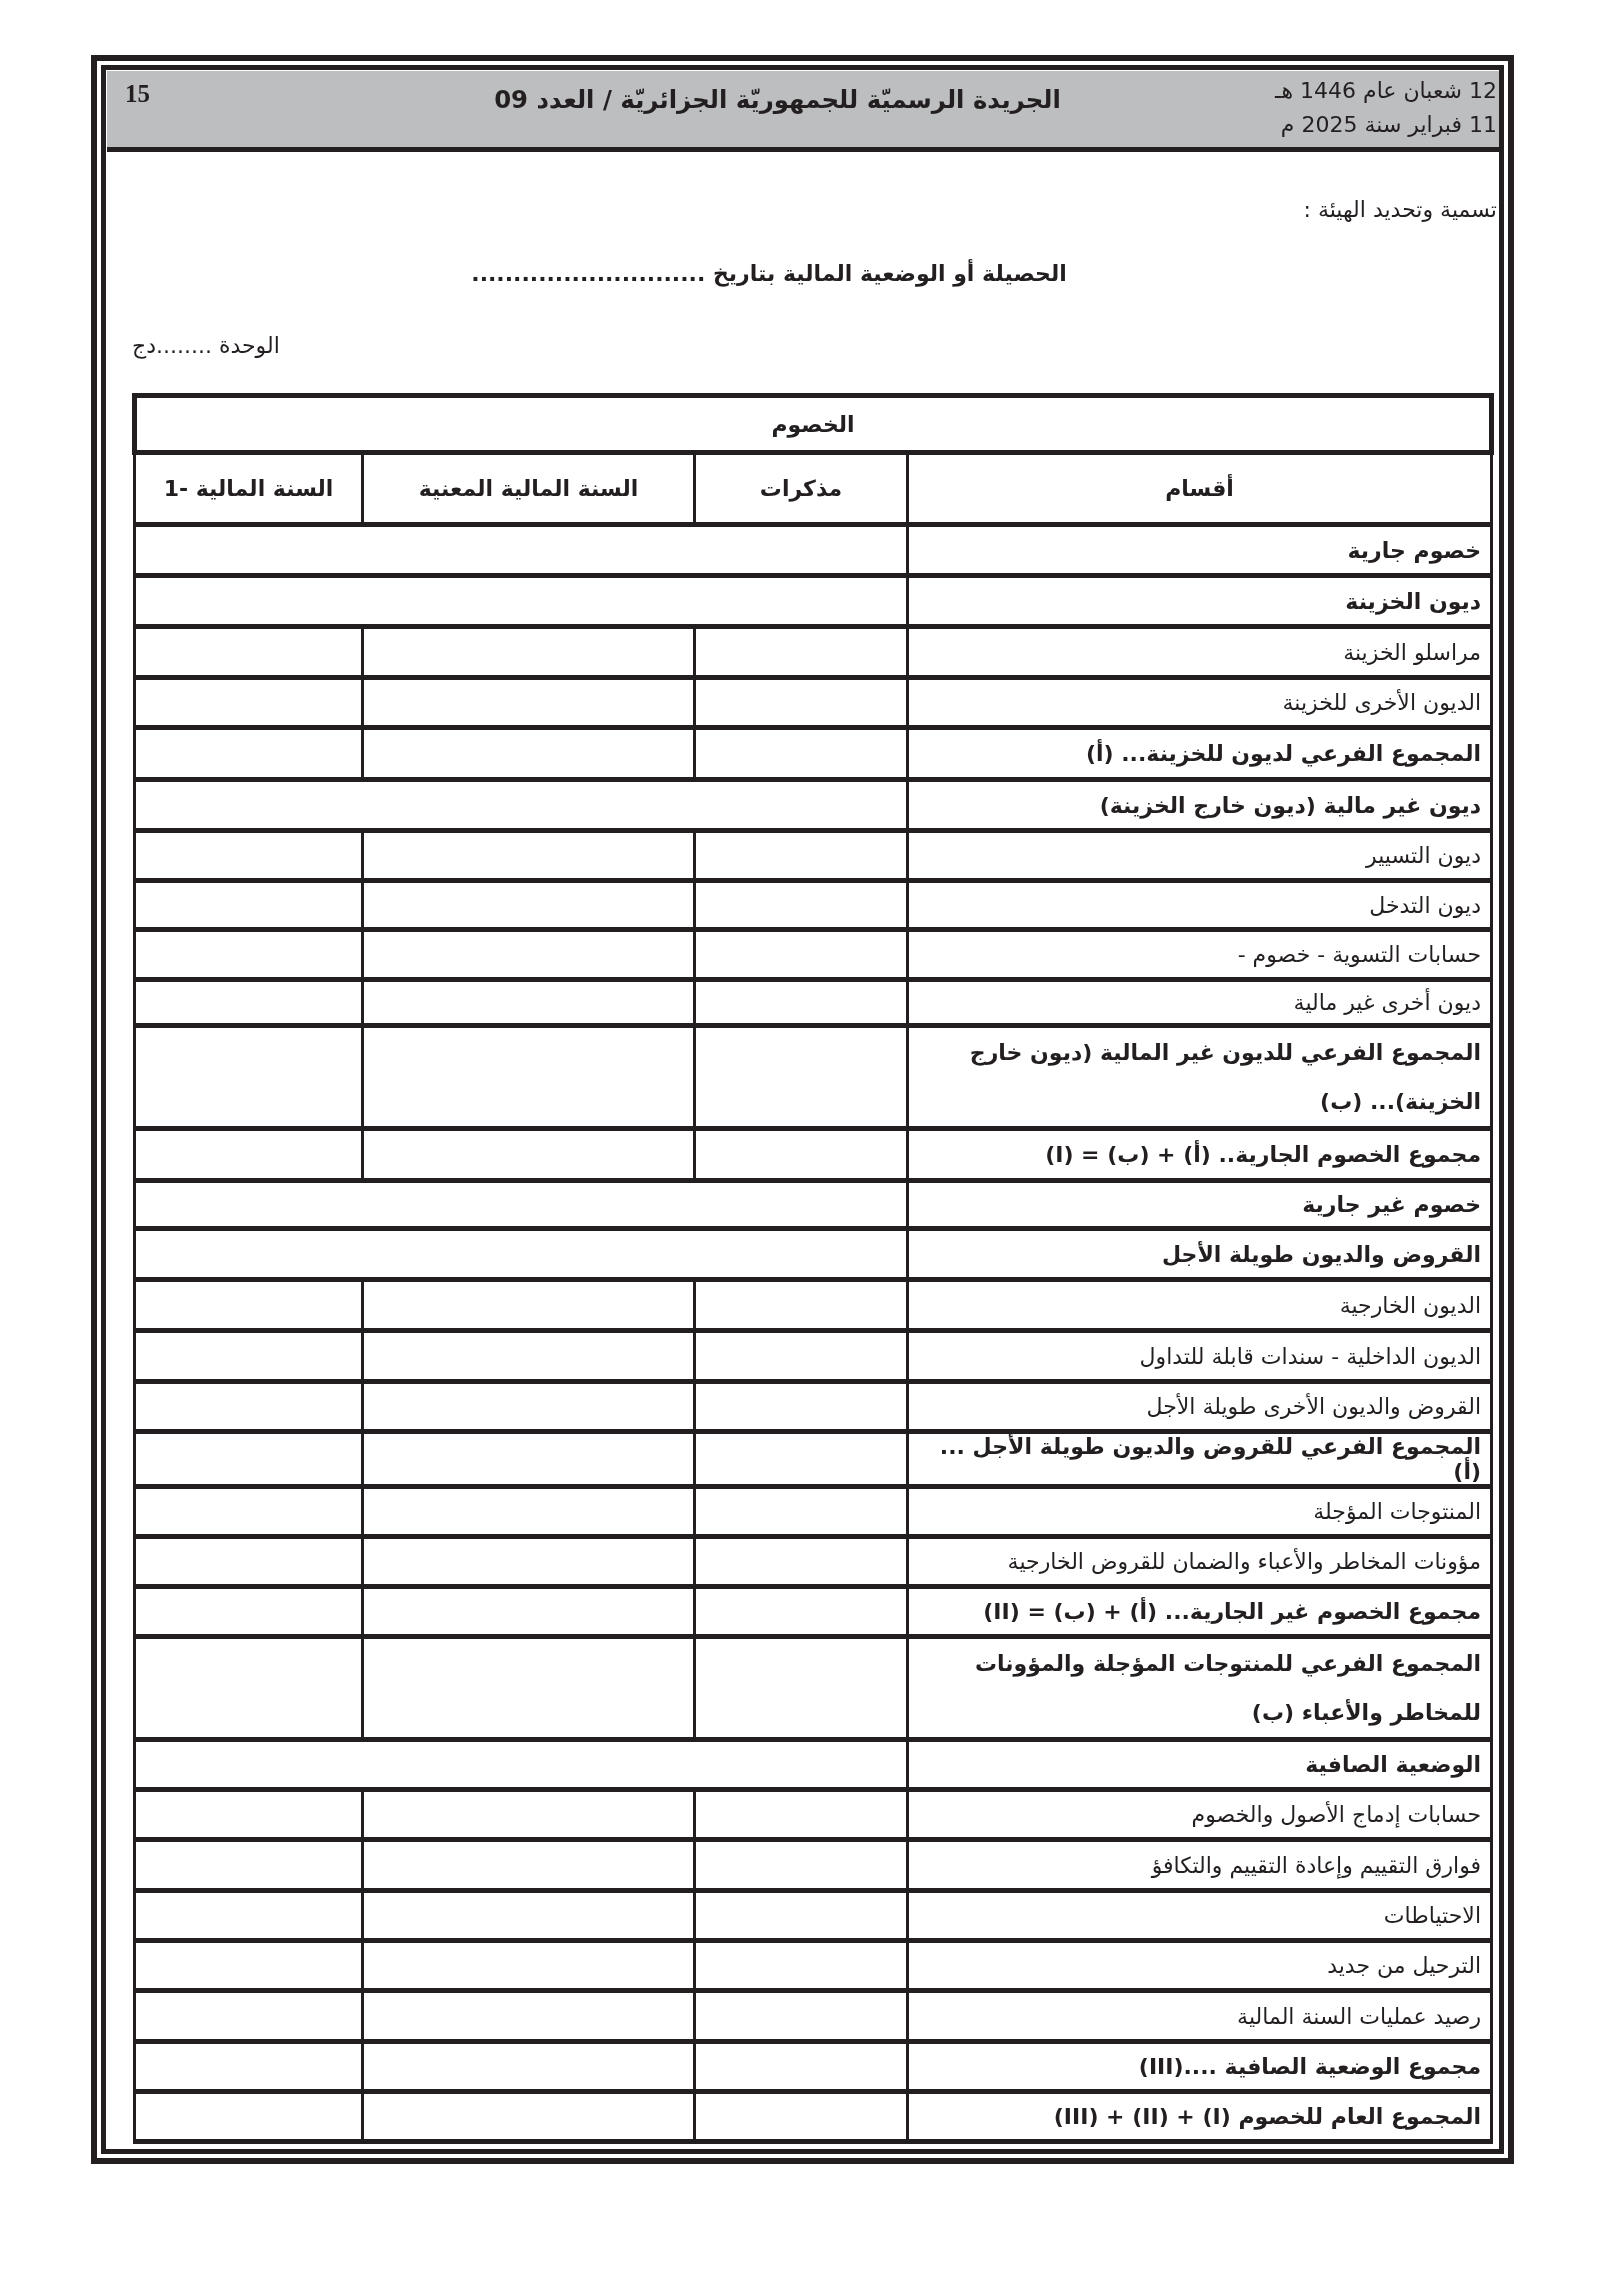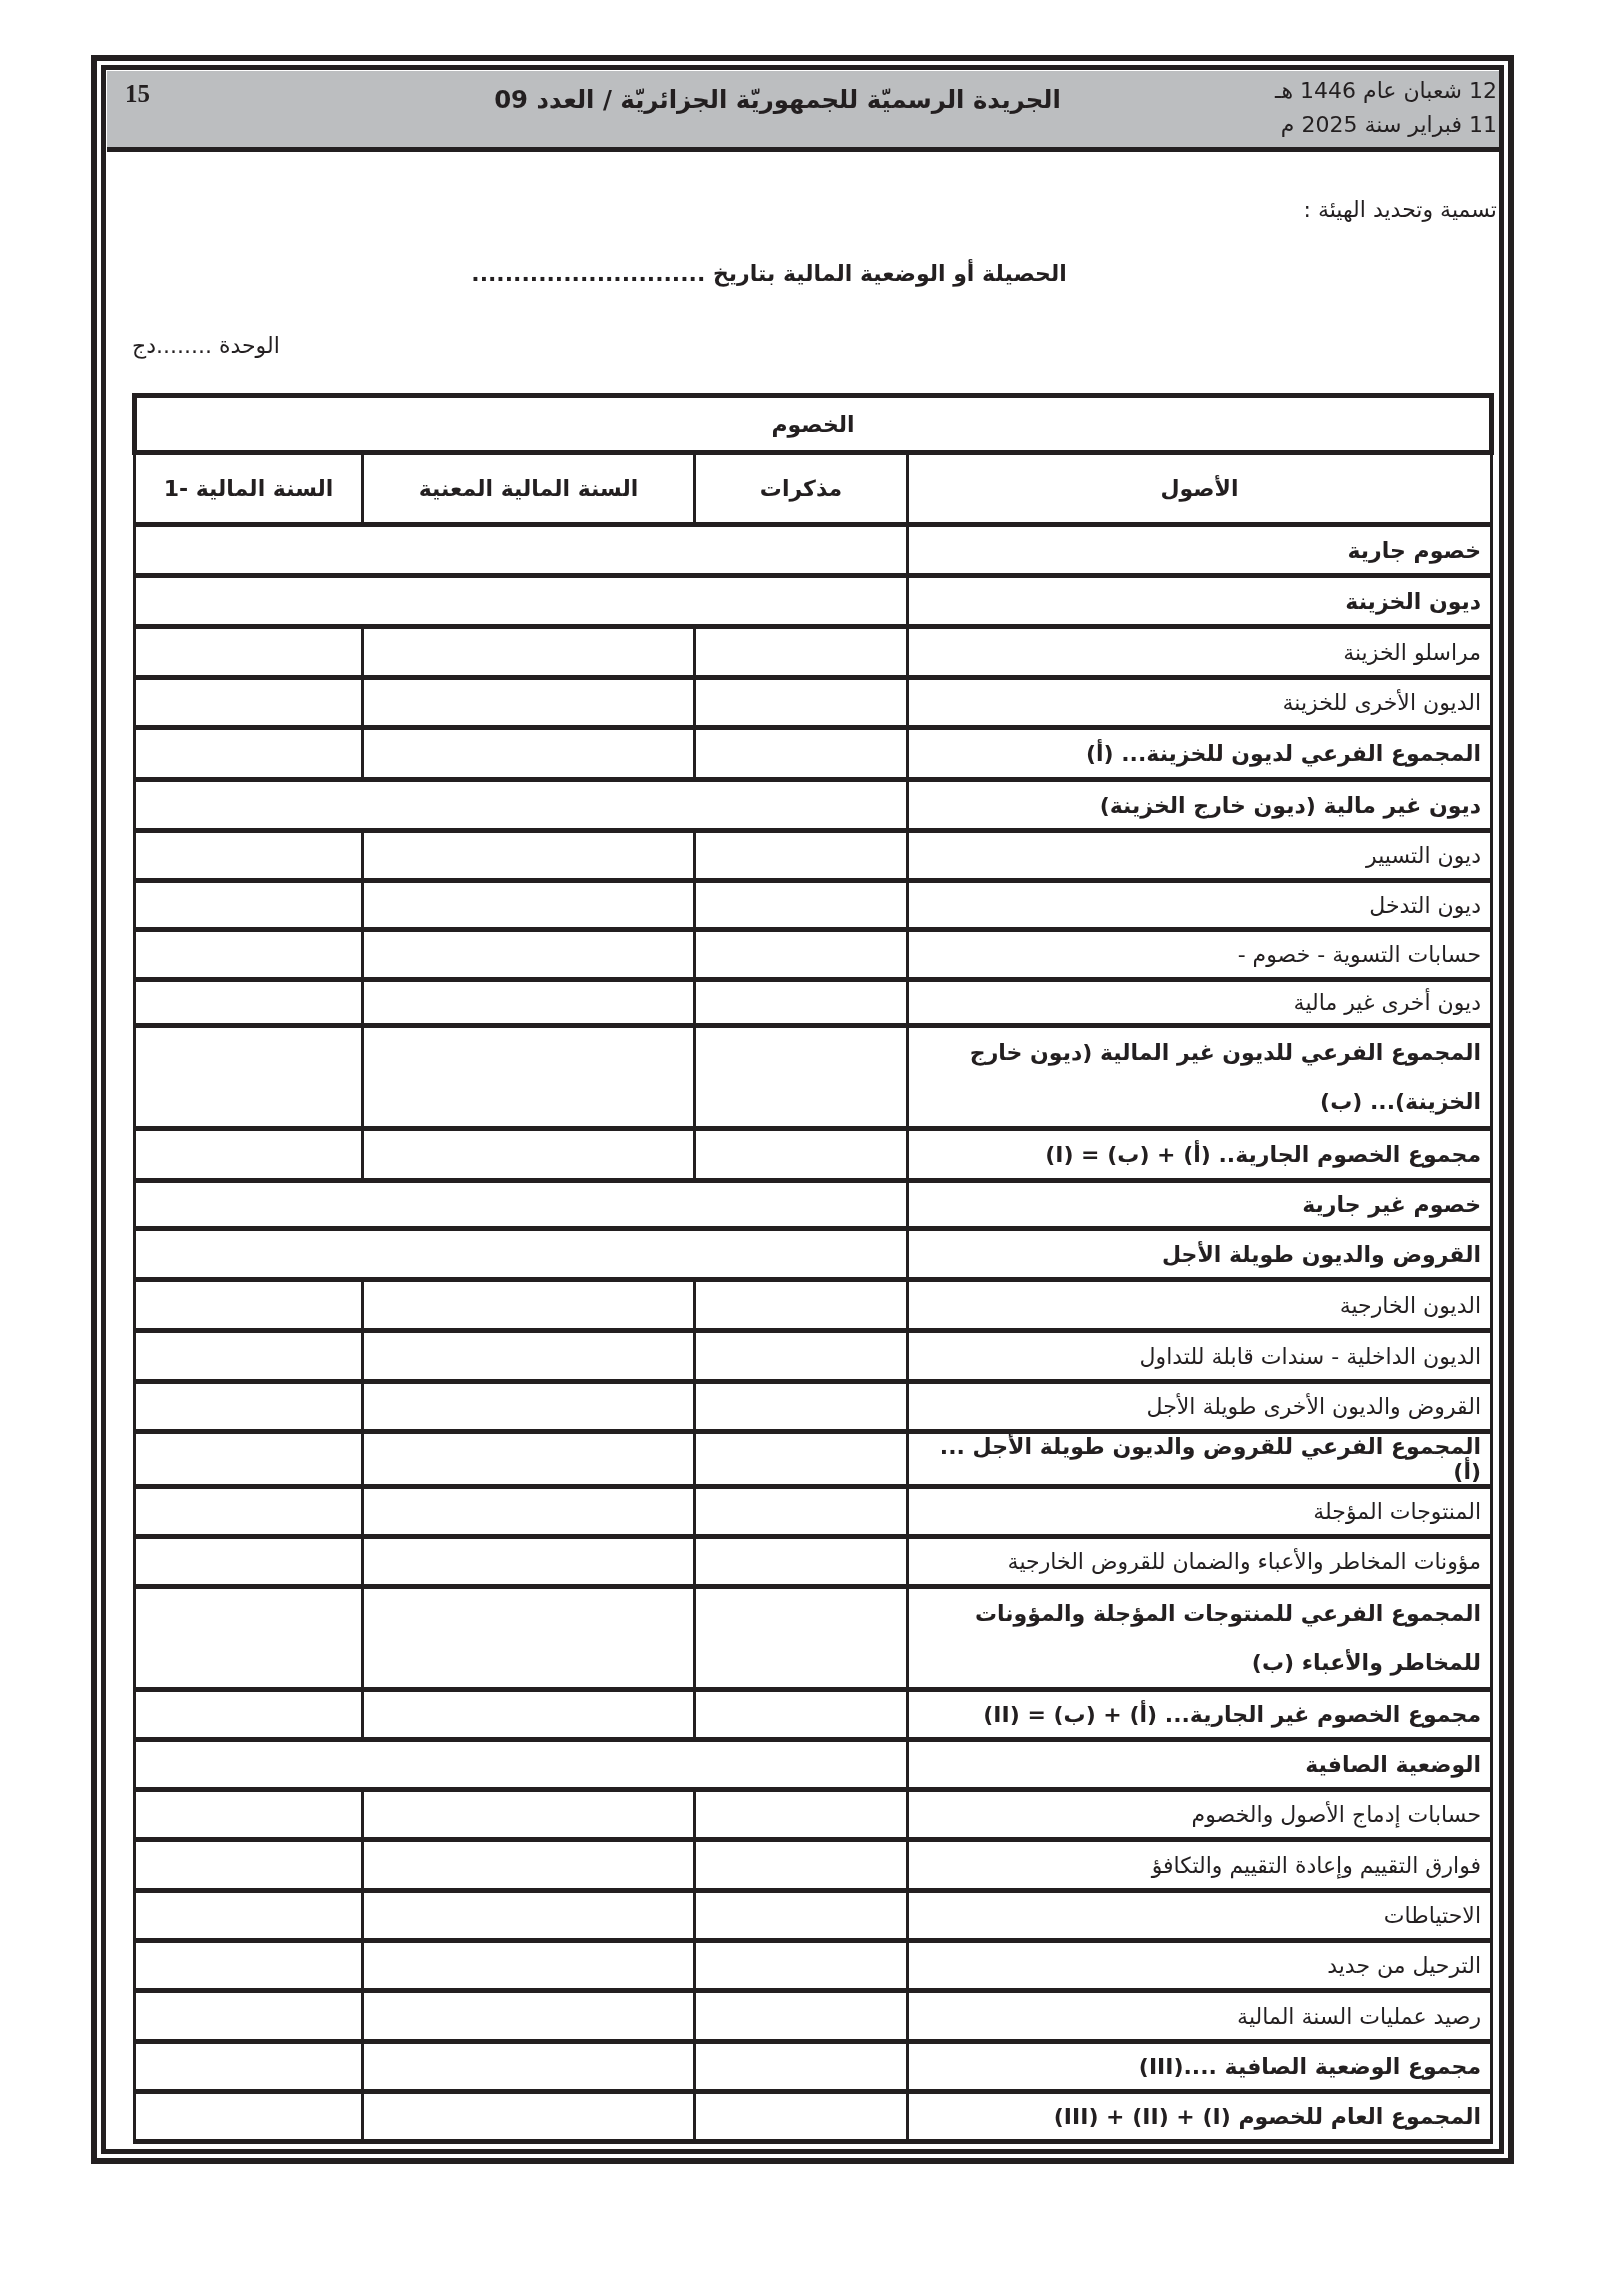--- a/index.html
+++ b/index.html
@@ -55,21 +55,21 @@
     <col style="width:584px">
     <col style="width:213px">
     <col style="width:332px">
     <col style="width:228px">
   </colgroup>
   <thead>
     <tr style="height:57px">
       <th colspan="4">الخصوم</th>
     </tr>
     <tr style="height:72px">
-      <th class="thin-v">الأصول</th>
+      <th class="thin-v">أقسام</th>
       <th class="thin-v">مذكرات</th>
       <th class="thin-v">السنة المالية المعنية</th>
       <th class="thin-v">السنة المالية -1</th>
     </tr>
   </thead>
   <tbody id="rows">
       <tr style="height: 51px;">
         <td class="label thin-v bold">خصوم جارية</td>
         <td colspan="3" class="thin-v"></td>
       </tr>
@@ -172,33 +172,33 @@
         <td class="thin-v"></td>
         <td class="thin-v"></td>
         <td class="thin-v"></td>
       </tr>
       <tr style="height: 50px;">
         <td class="label thin-v">مؤونات المخاطر والأعباء والضمان للقروض الخارجية</td>
         <td class="thin-v"></td>
         <td class="thin-v"></td>
         <td class="thin-v"></td>
       </tr>
+      <tr style="height: 50px;">
+        <td class="label thin-v bold">مجموع الخصوم غير الجارية... (أ) + (ب) = (II)</td>
+        <td class="thin-v"></td>
+        <td class="thin-v"></td>
+        <td class="thin-v"></td>
+      </tr>
       <tr style="height: 99px;">
         <td class="label thin-v bold two">المجموع الفرعي للمنتوجات المؤجلة والمؤونات للمخاطر والأعباء (ب)</td>
         <td class="thin-v"></td>
         <td class="thin-v"></td>
         <td class="thin-v"></td>
       </tr>
       <tr style="height: 50px;">
-        <td class="label thin-v bold">مجموع الخصوم غير الجارية... (أ) + (ب) = (II)</td>
-        <td class="thin-v"></td>
-        <td class="thin-v"></td>
-        <td class="thin-v"></td>
-      </tr>
-      <tr style="height: 50px;">
         <td class="label thin-v bold">الوضعية الصافية</td>
         <td colspan="3" class="thin-v"></td>
       </tr>
       <tr style="height: 50px;">
         <td class="label thin-v">حسابات إدماج الأصول والخصوم</td>
         <td class="thin-v"></td>
         <td class="thin-v"></td>
         <td class="thin-v"></td>
       </tr>
       <tr style="height: 51px;">

